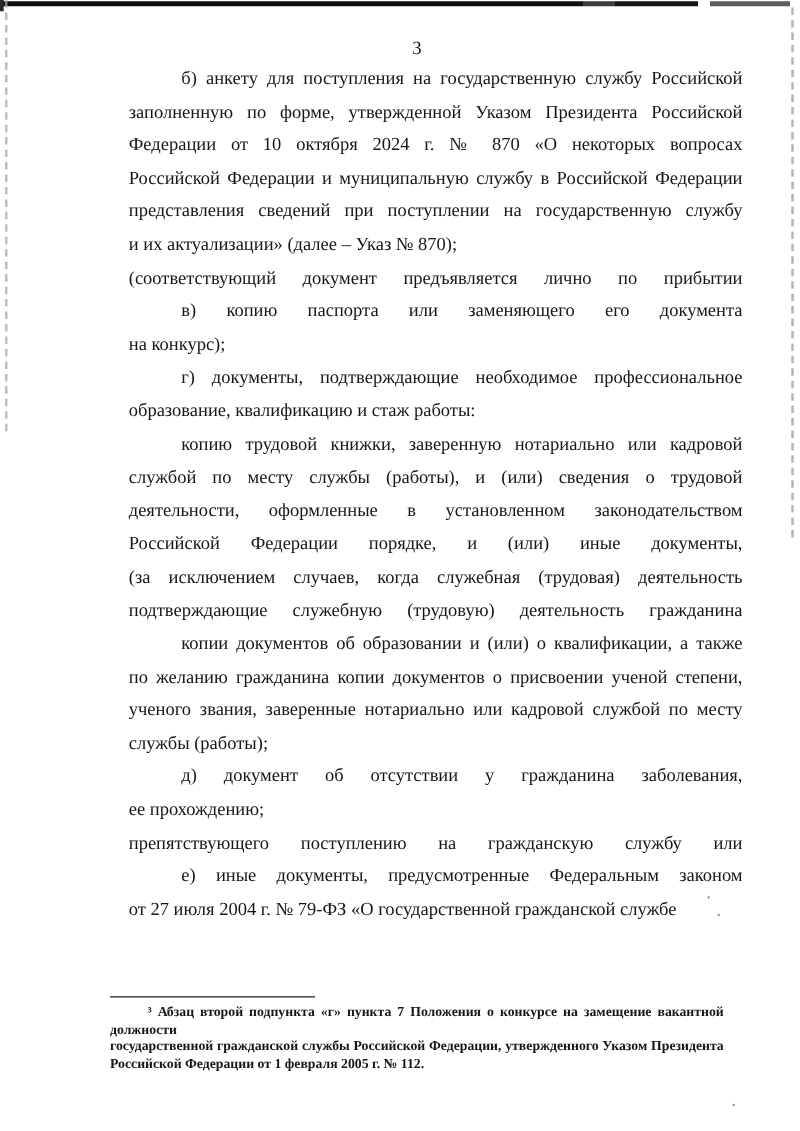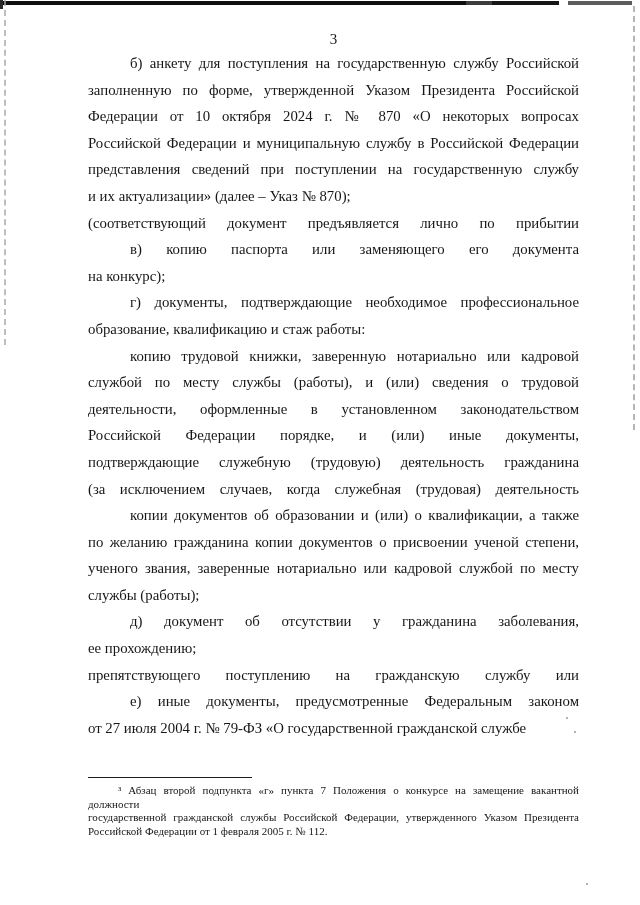--- a/index.html
+++ b/index.html
@@ -46,35 +46,35 @@
   .speck.s3 { left: 586px; top: 883px; }
 
   
   .page-number {
     position: absolute; left: 88px; top: 31px; width: 491px;
     text-align: center; font-size: 15px;
   }
 
   
   .content {
-    position: absolute; left: 88px; top: 50px; width: 491px;
+    position: absolute; left: 103px; top: 50px; width: 491px;
     font-size: 14.8px; line-height: 26.6px;
   }
   .line {
     height: 26.6px;
     text-align: justify;
     text-align-last: justify;
   }
   .line.last { text-align-last: left; }
   .line.indent { text-indent: 42px; }
 
   
   .footnote {
-    position: absolute; left: 88px; top: 777px; width: 491px;
-    font-size: 11px; line-height: 13.6px;
+    position: absolute; left: 88px; top: 797px; width: 491px;
+    font-size: 11px; line-height: 13.6px; font-weight: bold;
   }
   .footnote-rule {
     width: 164px; height: 0;
     border-top: 1.5px solid #1c1c1c;
     margin-bottom: 6px;
   }
   .fline { text-align: justify; text-align-last: justify; }
   .fline.last { text-align-last: left; }
   .fline.indent { text-indent: 30px; }
 </style>
@@ -109,22 +109,22 @@
       </div>
       <div class="para">
         <div class="line indent">г) документы, подтверждающие необходимое профессиональное</div>
         <div class="line last">образование, квалификацию и стаж работы:</div>
       </div>
       <div class="para">
         <div class="line indent">копию трудовой книжки, заверенную нотариально или кадровой</div>
         <div class="line">службой по месту службы (работы), и (или) сведения о трудовой</div>
         <div class="line">деятельности, оформленные в установленном законодательством</div>
         <div class="line">Российской Федерации порядке, и (или) иные документы,</div>
+        <div class="line">(за исключением случаев, когда служебная (трудовая) деятельность</div>
         <div class="line">подтверждающие служебную (трудовую) деятельность гражданина</div>
-        <div class="line">(за исключением случаев, когда служебная (трудовая) деятельность</div>
       </div>
       <div class="para">
         <div class="line indent">копии документов об образовании и (или) о квалификации, а также</div>
         <div class="line">по желанию гражданина копии документов о присвоении ученой степени,</div>
         <div class="line">ученого звания, заверенные нотариально или кадровой службой по месту</div>
         <div class="line last">службы (работы);</div>
       </div>
       <div class="para">
         <div class="line indent">д) документ об отсутствии у гражданина заболевания,</div>
         <div class="line last">ее прохождению;</div>

